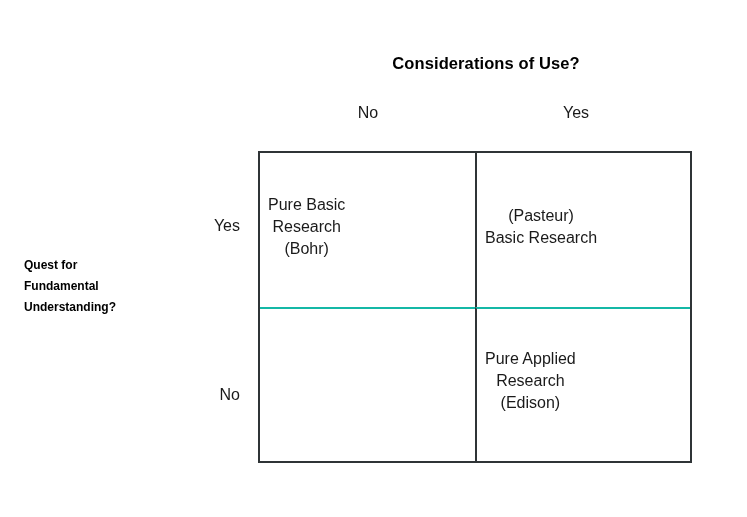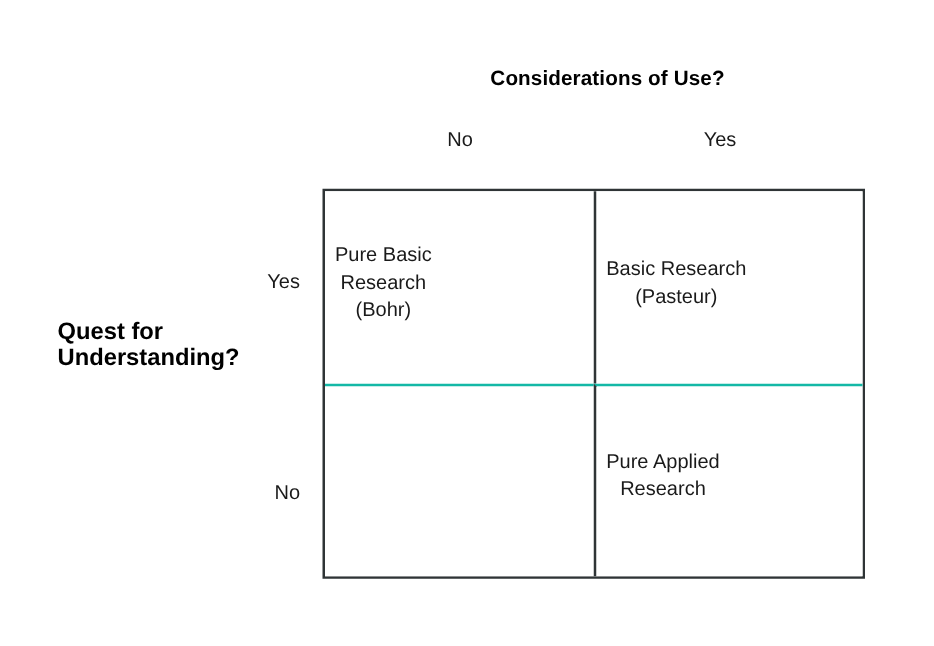--- a/index.html
+++ b/index.html
@@ -47,24 +47,24 @@
     font-size: 16px;
     font-weight: normal;
     color: #1a1a1a;
   }
   .col-label.c0 { left: 308px; }
   .col-label.c1 { left: 516px; }
 
   
   .row-axis-title {
     position: absolute;
-    left: 46px;
+    left: 24px;
     top: 255px;
     width: 210px;
-    font-size: 19px;
+    font-size: 12px;
     font-weight: bold;
     line-height: 21px;
     color: #000000;
     text-align: left;
   }
   .row-axis-title span { display: block; }
 
   .row-label {
     position: absolute;
     width: 110px;
@@ -120,49 +120,51 @@
 
 <div class="stage">
 
   <div class="col-axis-title">Considerations of Use?</div>
 
   <div class="col-label c0">No</div>
   <div class="col-label c1">Yes</div>
 
   <div class="row-axis-title">
     <span>Quest for</span>
+    <span>Fundamental</span>
     <span>Understanding?</span>
   </div>
 
   <div class="row-label r0">Yes</div>
   <div class="row-label r1">No</div>
 
   <div class="matrix">
 
     <div class="cell r0c0">
       <div class="cell-text">
         <span>Pure Basic</span>
         <span>Research</span>
         <span>(Bohr)</span>
       </div>
     </div>
 
     <div class="cell col1 r0c1">
       <div class="cell-text">
+        <span>(Pasteur)</span>
         <span>Basic Research</span>
-        <span>(Pasteur)</span>
       </div>
     </div>
 
     <div class="cell row1 empty">
       
     </div>
 
     <div class="cell col1 row1 r1c1">
       <div class="cell-text">
         <span>Pure Applied</span>
         <span>Research</span>
+        <span>(Edison)</span>
       </div>
     </div>
 
   </div>
 
 </div>
 
 </body></html>

